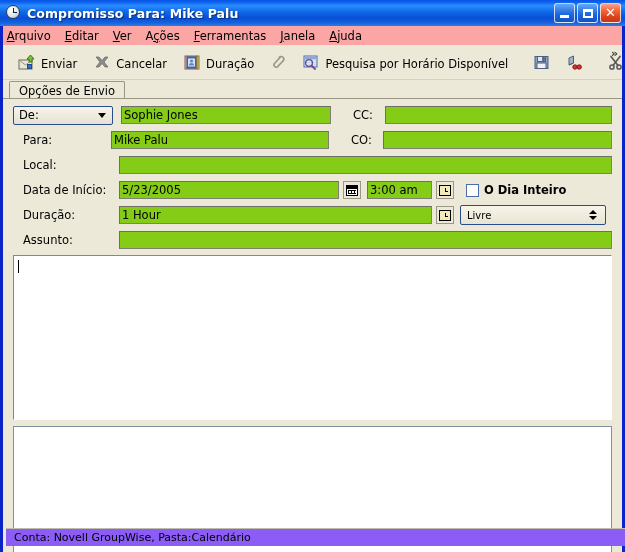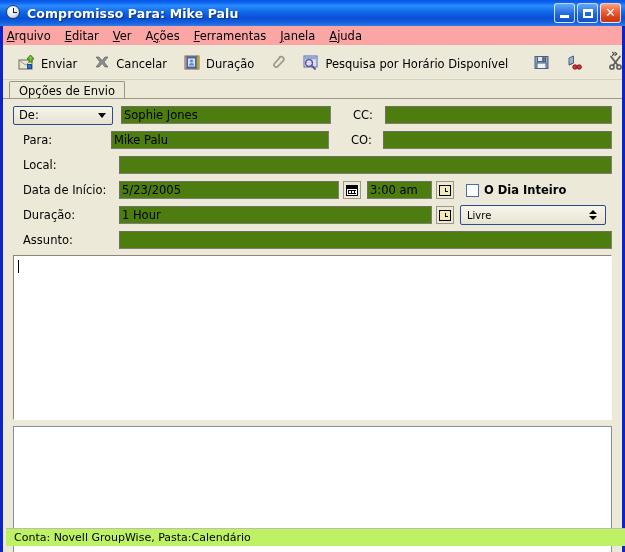--- a/index.html
+++ b/index.html
@@ -99,21 +99,21 @@
   
   .form{
     background:#ece9d8;padding:6px 0 0 0;position:relative;
   }
   .row{display:flex;align-items:center;height:20px;margin-bottom:5px;padding:0 10px;}
   .lbl{
     font-size:11.5px;color:#000;width:98px;flex:0 0 98px;padding-left:10px;box-sizing:border-box;
   }
   .lbl.rt{width:46px;flex:0 0 46px;padding-left:14px;}
   .txt{
-    height:18px;background:#4d7c0f;box-sizing:border-box;
+    height:18px;background:#84cc16;box-sizing:border-box;
     border:1px solid #7f7f76;border-top-color:#6f6f66;border-left-color:#6f6f66;
     font-size:11.5px;color:#000;line-height:16px;padding:0 2px;
     font-family:"DejaVu Sans","Liberation Sans",sans-serif;
     overflow:hidden;white-space:nowrap;
   }
   .combo{
     width:100px;height:19px;box-sizing:border-box;
     border:1px solid #2b4b8f;border-radius:2px;
     background:linear-gradient(to bottom,#f7f5ea,#e6e2d2);
     display:flex;align-items:center;justify-content:space-between;
@@ -165,21 +165,21 @@
   .pane.msg{height:160px;border:1px solid #7f8fa6;position:relative;}
   .pane.body{height:165px;position:relative;}
   .caret{position:absolute;left:4px;top:4px;width:1px;height:13px;background:#000;}
   .sunk{
     border-top:1px solid #8b8776;border-left:1px solid #8b8776;
     border-right:1px solid #ffffff;border-bottom:1px solid #ffffff;
   }
   
   .statusbar{
     position:absolute;left:3px;bottom:3px;width:619px;height:17px;
-    background:#bef264;border-top:1px solid #c0bcab;
+    background:#8b5cf6;border-top:1px solid #c0bcab;
     display:flex;align-items:center;
   }
   .status-text{font-size:11px;color:#000;padding-left:8px;white-space:nowrap;}
 </style>
 </head>
 <body>
 
 <div id="app">
 
   <div class="titlebar">

